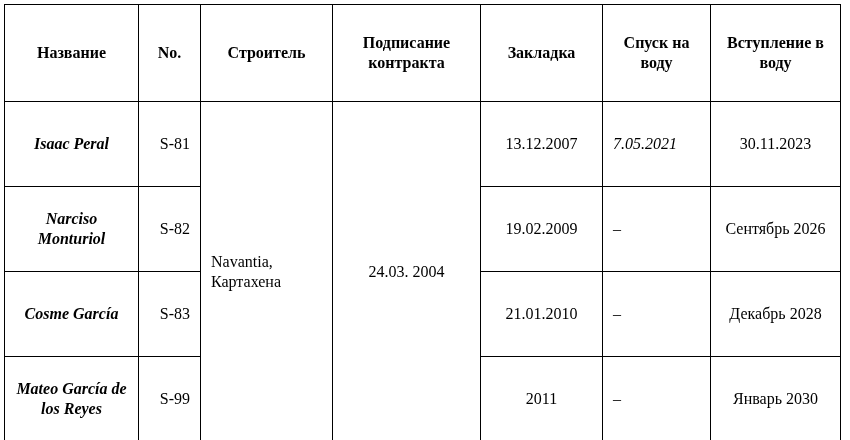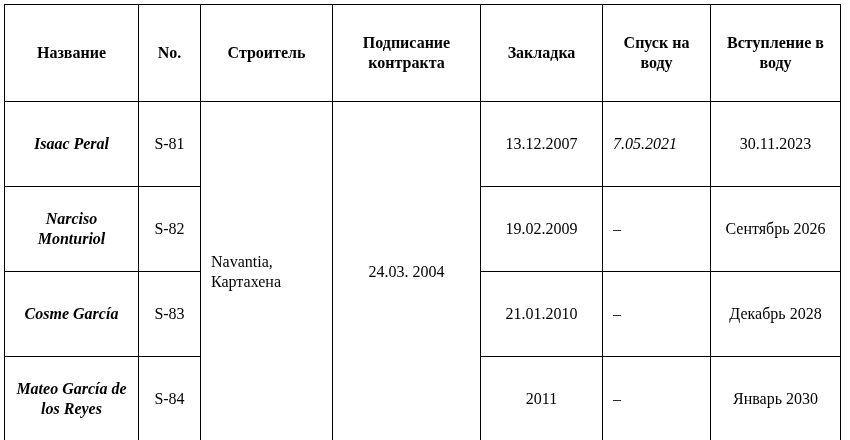--- a/index.html
+++ b/index.html
@@ -40,21 +40,21 @@
     height: 88px;
     font-size: 16.5px;
   }
   td.name-cell {
     font-style: italic;
     font-weight: bold;
     text-align: center;
     font-size: 16px;
   }
   td.num-cell {
-    text-align: center;
+    text-align: right;
     font-size: 16px;
   }
   td.builder-cell,
   td.contract-cell {
     text-align: left;
     font-size: 16px;
   }
   td.contract-cell {
     text-align: center;
   }
@@ -120,20 +120,20 @@
       </tr>
       <tr>
         <td class="name-cell">Cosme García</td>
         <td class="num-cell">S-83</td>
         <td class="date-cell">21.01.2010</td>
         <td class="dash-cell">–</td>
         <td class="date-cell">Декабрь 2028</td>
       </tr>
       <tr>
         <td class="name-cell">Mateo García de los Reyes</td>
-        <td class="num-cell">S-84</td>
+        <td class="num-cell">S-99</td>
         <td class="date-cell">2011</td>
         <td class="dash-cell">–</td>
         <td class="date-cell">Январь 2030</td>
       </tr>
     </tbody>
   </table>
 </div>
 
 </body></html>

